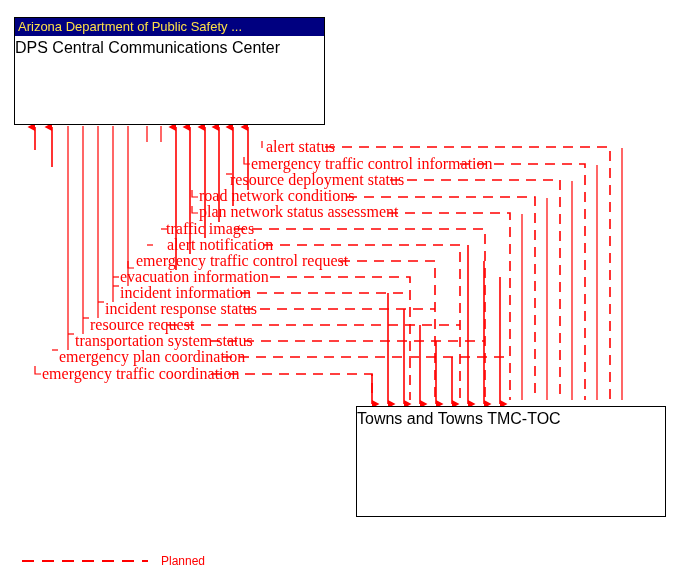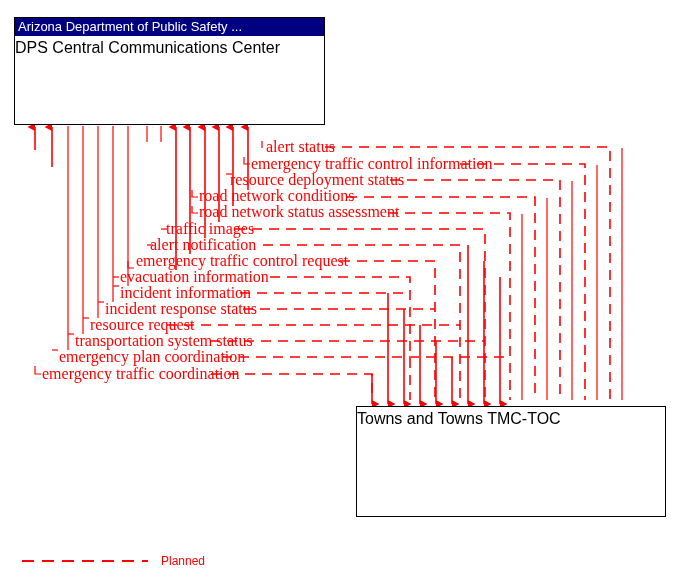--- a/index.html
+++ b/index.html
@@ -22,21 +22,21 @@
   }
   .node-box {
     position: absolute;
     border: 1px solid #000000;
     background: #ffffff;
     box-sizing: border-box;
     z-index: 5;
   }
   .node-title {
     background: #000080;
-    color: #ffffff;
+    color: #fde047;
     font-size: 13px;
     font-family: "Liberation Sans", sans-serif;
     line-height: 17px;
     height: 18px;
     padding: 0 3px;
     box-sizing: border-box;
     white-space: nowrap;
     overflow: hidden;
   }
   .node-title.center { text-align: center; }
@@ -193,23 +193,23 @@
 </div>
 
 <div class="node-box" id="box-cities">
   <div class="node-subtitle">Towns and Towns TMC-TOC</div>
 </div>
 
 <div class="flow-label" style="left:266px; top:141px;">alert status</div>
 <div class="flow-label" style="left:251px; top:158px;">emergency traffic control information</div>
 <div class="flow-label" style="left:230px; top:174px;">resource deployment status</div>
 <div class="flow-label" style="left:199px; top:190px;">road network conditions</div>
-<div class="flow-label" style="left:199px; top:206px;">road network status assessment</div>
+<div class="flow-label" style="left:199px; top:206px;">plan network status assessment</div>
 <div class="flow-label" style="left:166px; top:223px;">traffic images</div>
-<div class="flow-label" style="left:150px; top:239px;">alert notification</div>
+<div class="flow-label" style="left:167px; top:239px;">alert notification</div>
 <div class="flow-label" style="left:136px; top:255px;">emergency traffic control request</div>
 <div class="flow-label" style="left:120px; top:271px;">evacuation information</div>
 <div class="flow-label" style="left:120px; top:287px;">incident information</div>
 <div class="flow-label" style="left:105px; top:303px;">incident response status</div>
 <div class="flow-label" style="left:90px;  top:319px;">resource request</div>
 <div class="flow-label" style="left:75px;  top:335px;">transportation system status</div>
 <div class="flow-label" style="left:59px;  top:351px;">emergency plan coordination</div>
 <div class="flow-label" style="left:42px;  top:368px;">emergency traffic coordination</div>
 
 <div id="legend-text">Planned</div>

